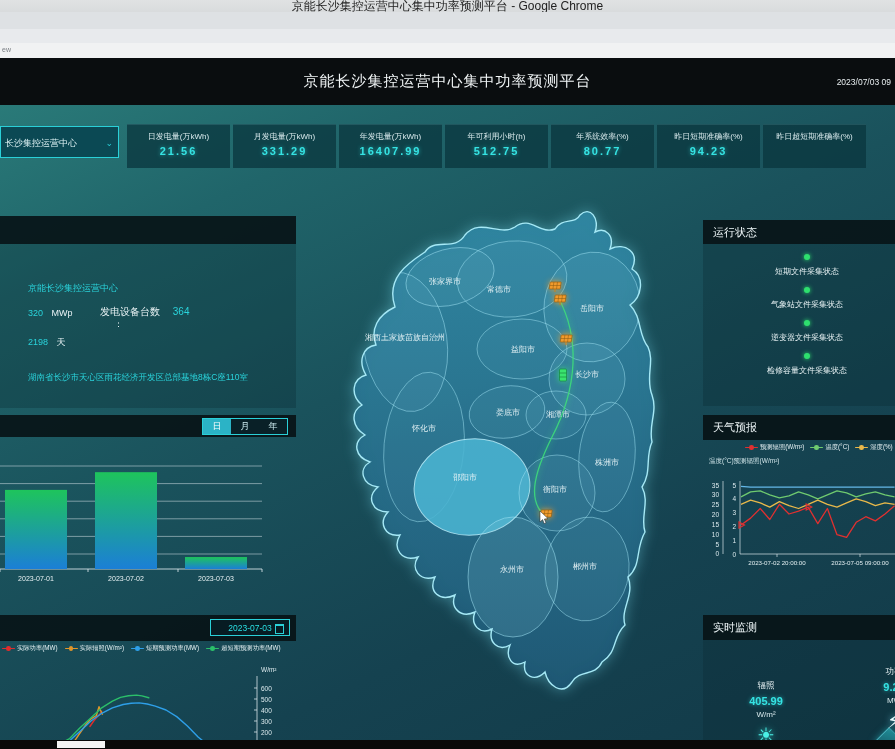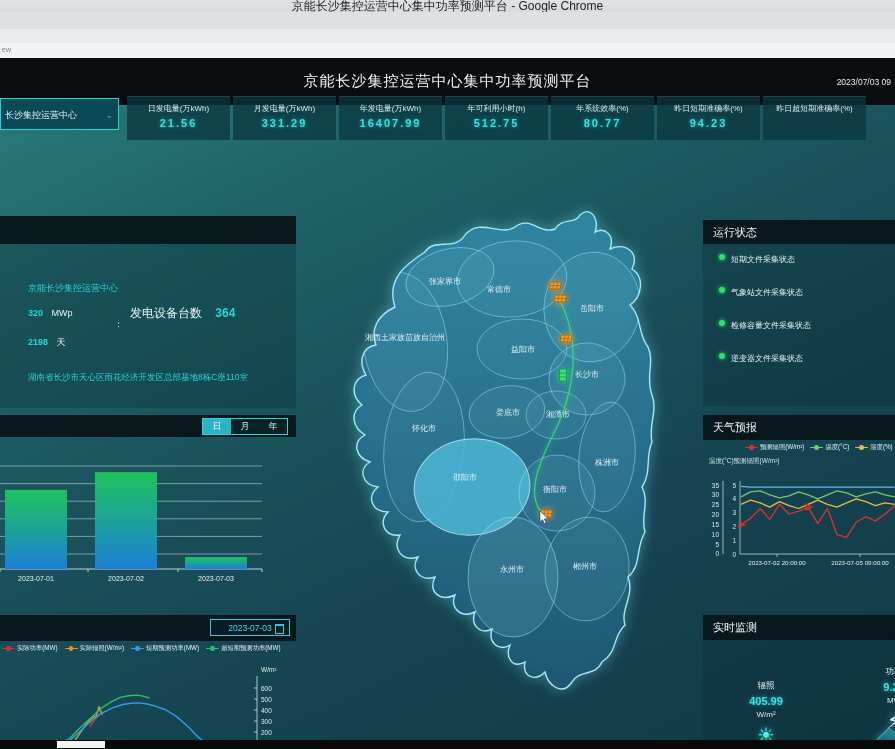--- a/index.html
+++ b/index.html
@@ -14,44 +14,44 @@
   .edge-text{position:absolute;left:2px;top:3px;font-size:7px;color:#7a7f84;}
 
   
   #page{position:absolute;left:0;top:58px;width:895px;height:682px;overflow:hidden;
     background:linear-gradient(155deg,#2c7f7c 0%,#20656a 22%,#1a525c 45%,#154250 72%,#123a48 100%);}
   #page-header{position:absolute;left:0;top:0;width:895px;height:47px;background:#0a0d0f;}
   #page-title{position:absolute;left:0;top:14px;width:895px;text-align:center;color:#f2f6f7;font-size:15px;letter-spacing:1px;}
   #page-datetime{position:absolute;right:4px;top:19px;color:#e8eef0;font-size:8.5px;white-space:nowrap;}
 
   
-  #kpi-row{position:absolute;left:0;top:34px;width:800px;height:52px;}
+  #kpi-row{position:absolute;left:0;top:62px;width:800px;height:52px;}
   #station-select{position:absolute;left:0;top:6px;width:119px;height:32px;background:#0b4954;border:1px solid #2ad0d8;color:#dff3f5;font-size:9px;line-height:32px;padding-left:4px;box-sizing:border-box;white-space:nowrap;overflow:hidden;}
   #station-chevron{position:absolute;right:5px;top:0;color:#2ad0d8;font-size:9px;}
   #kpi-tiles{position:absolute;left:127px;top:4px;height:44px;display:flex;gap:3px;width:900px;}
   .kpi-tile{width:103px;height:44px;background:rgba(9,53,62,.75);flex:0 0 auto;text-align:center;box-shadow:inset 0 1px 0 rgba(150,220,230,.15);}
   .kpi-label{margin-top:7px;font-size:8px;color:#d8e9ec;white-space:nowrap;}
   .kpi-value{margin-top:3px;font-size:11px;font-weight:bold;color:#35e3e3;letter-spacing:2px;text-shadow:0 0 4px rgba(53,227,227,.6);}
 
   
   .panel-header{position:absolute;left:0;width:100%;height:24px;background:rgba(8,19,23,.92);color:#eef6f8;font-size:11px;line-height:24px;padding-left:10px;box-sizing:border-box;}
 
   
   #left-col{position:absolute;left:0;top:99px;width:298px;height:641px;overflow:hidden;}
   #info-panel{position:absolute;left:0;top:59px;width:296px;height:192px;}
   #info-header{position:absolute;left:0;top:0;width:296px;height:28px;background:rgba(8,19,23,.92);}
   #info-body{position:absolute;left:0;top:28px;width:296px;height:164px;background:rgba(7,36,44,.28);}
   .cyan{color:#2ad4dc;}
   #info-company{position:absolute;left:28px;top:38px;font-size:9px;}
   #info-cap{position:absolute;left:28px;top:64px;font-size:9px;color:#e8f2f4;}
-  #info-dev{position:absolute;left:130px;top:61px;font-size:12px;color:#e8f2f4;}
+  #info-dev{position:absolute;left:100px;top:61px;font-size:10px;color:#e8f2f4;}
   #info-dev-colon{position:absolute;left:114px;top:74px;font-size:9px;color:#e8f2f4;}
   #info-days{position:absolute;left:28px;top:92px;font-size:9px;color:#e8f2f4;text-align:center;}
   #info-address{position:absolute;left:28px;top:128px;font-size:8.5px;width:260px;}
-  .num{color:#2ad4dc;font-weight:bold;margin-right:6px;}
+  .num{color:#2ad4dc;font-weight:normal;margin-right:6px;}
 
   #gen-panel{position:absolute;left:0;top:258px;width:296px;height:180px;}
   #gen-header{position:absolute;left:0;top:0;width:296px;height:22px;background:rgba(8,19,23,.92);}
   #gen-tabs{position:absolute;right:8px;top:3px;display:flex;border:1px solid #2ad0d8;background:rgba(10,40,50,.5);}
   .tab{width:28px;height:15px;font-size:9px;line-height:15px;text-align:center;color:#cfeef2;cursor:pointer;}
   .tab.active{background:#2bb3c6;color:#fff;}
   #gen-body{position:absolute;left:0;top:22px;width:296px;height:158px;}
 
   #power-panel{position:absolute;left:0;top:458px;width:296px;height:170px;}
   #power-header{position:absolute;left:0;top:0;width:296px;height:26px;background:rgba(8,19,23,.92);}
@@ -65,21 +65,21 @@
   #power-body{position:absolute;left:0;top:41px;width:296px;height:120px;}
 
   
   #map-wrap{position:absolute;left:300px;top:99px;width:402px;height:641px;}
 
   
   #right-col{position:absolute;left:703px;top:99px;width:192px;height:641px;overflow:hidden;}
   #status-panel{position:absolute;left:0;top:63px;width:192px;height:186px;}
   #status-header{position:absolute;left:0;top:0;width:192px;height:24px;background:rgba(8,19,23,.92);}
   #status-list{position:absolute;left:0;top:24px;width:192px;height:162px;background:rgba(7,36,44,.28);padding-top:10px;box-sizing:border-box;}
-  .status-item{display:flex;align-items:flex-start;gap:6px;margin:0 0 0 16px;height:33px;}
+  .status-item{display:flex;align-items:center;gap:6px;margin:0 0 0 16px;height:33px;flex-direction:column;}
   .dot{width:6px;height:6px;border-radius:50%;background:#2ee06e;box-shadow:0 0 4px #2ee06e;flex:0 0 auto;}
   .stx{font-size:8px;color:#e8f2f4;}
 
   #weather-panel{position:absolute;left:0;top:258px;width:192px;height:165px;}
   #weather-header{position:absolute;left:0;top:0;width:192px;height:25px;background:rgba(8,19,23,.92);}
   #weather-legend{position:absolute;left:42px;top:28px;width:300px;display:flex;gap:6px;white-space:nowrap;}
   #weather-body{position:absolute;left:0;top:38px;width:192px;height:124px;}
 
   #rt-panel{position:absolute;left:0;top:458px;width:192px;height:180px;}
   #rt-header{position:absolute;left:0;top:0;width:192px;height:25px;background:rgba(8,19,23,.92);}
@@ -403,25 +403,25 @@
             <div class="status-item">
               <span class="dot" style="background: rgb(46, 224, 110);"></span>
               <span class="stx">短期文件采集状态</span>
             </div>
             <div class="status-item">
               <span class="dot" style="background: rgb(46, 224, 110);"></span>
               <span class="stx">气象站文件采集状态</span>
             </div>
             <div class="status-item">
               <span class="dot" style="background: rgb(46, 224, 110);"></span>
-              <span class="stx">检修容量文件采集状态</span>
+              <span class="stx">逆变器文件采集状态</span>
             </div>
             <div class="status-item">
               <span class="dot" style="background: rgb(46, 224, 110);"></span>
-              <span class="stx">逆变器文件采集状态</span>
+              <span class="stx">检修容量文件采集状态</span>
             </div>
           </div>
       </div>
 
       <div id="weather-panel">
         <div id="weather-header" class="panel-header">天气预报</div>
         <div id="weather-legend">
             <span class="lg-item">
               <span class="lg-mark">
                 <span class="lg-bar" style="background: rgb(224, 48, 48);"></span>

